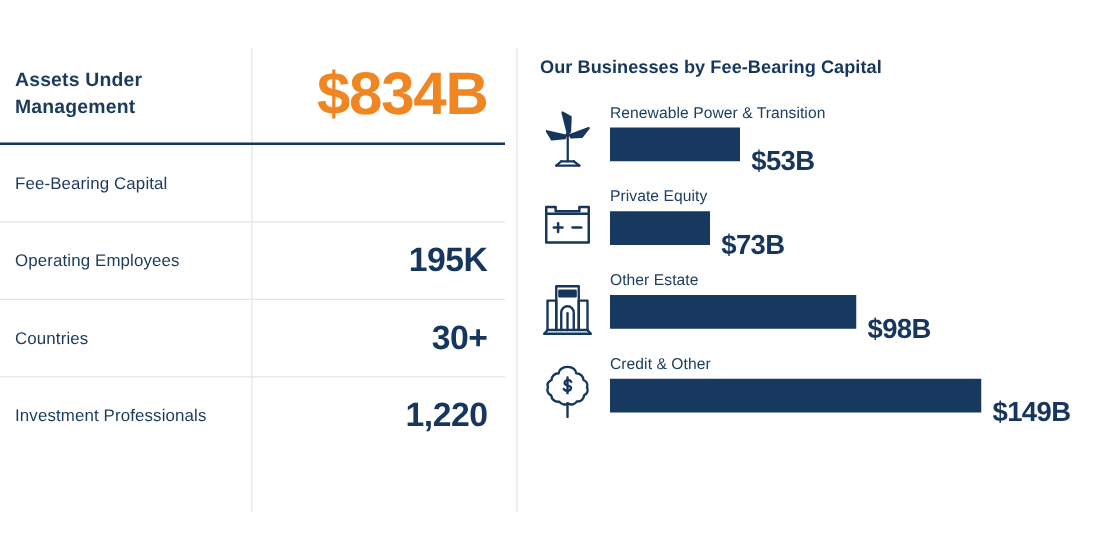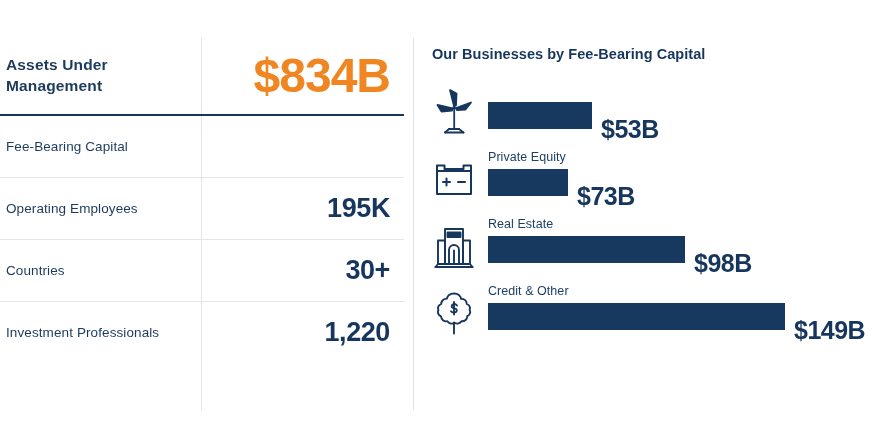--- a/index.html
+++ b/index.html
@@ -41,21 +41,21 @@
   .stat-row {
     position: absolute;
     left: 0;
     width: 404px;
     display: flex;
     align-items: center;
     box-sizing: border-box;
   }
   .stat-label {
     width: 201px;
-    padding-left: 6px;
+    padding-left: 12px;
     box-sizing: border-box;
     font-size: 13.5px;
     color: #1b3a5c;
     line-height: 1.28;
     letter-spacing: 0.1px;
   }
   .stat-value {
     width: 203px;
     padding-right: 14px;
     box-sizing: border-box;
@@ -170,21 +170,21 @@
     height: 27px;
     display: flex;
     align-items: center;
   }
   .bar-fill {
     height: 27px;
     background: #17395f;
   }
   .bar-value {
     margin-left: 9px;
-    font-size: 25px;
+    font-size: 22px;
     font-weight: bold;
     color: #16365d;
     letter-spacing: -0.5px;
     white-space: nowrap;
     margin-top: 27px;
   }
 </style>
 </head>
 <body>
 
@@ -239,20 +239,21 @@
             <path d="M22 19 L18 3 L24.5 6.5 L24 18.5 Z" fill="#17365C"></path>
             <path d="M20.5 21.5 L5.5 18 L9.5 24.5 L20 23.5 Z" fill="#17365C"></path>
             <path d="M24 21 L39 15.5 L33.5 22.5 L25 23 Z" fill="#17365C"></path>
             <circle cx="22.2" cy="20.8" r="1.9" fill="#17365C" stroke="none"></circle>
             <path d="M22.2 23 L22.2 42"></path>
             <path d="M13 45.5 L31.5 45.5"></path>
             <path d="M17 42 L27 42"></path>
             <path d="M17 42 L13 45.5 M27 42 L31.5 45.5"></path>
           </svg>
         </div>
+        <div class="bar-cat-label">Renewable Power &amp; Transition</div>
         <div class="bar-track">
           <div class="bar-fill" style="width:104px;"></div>
           <div class="bar-value">$53B</div>
         </div>
       </div>
 
 
       <div class="bar-row">
         <div class="bar-icon">
           <svg viewBox="0 0 44 50" fill="none" stroke="#17365C" stroke-width="2" stroke-linejoin="round" stroke-linecap="round">
@@ -275,21 +276,21 @@
             <path d="M13 8 L31 8 L31 43 L13 43 Z"></path>
             <path d="M15.5 11.5 L28.5 11.5 L28.5 16 L15.5 16 Z" fill="#17365C"></path>
             <path d="M17 43 L17 29 A5 5 0 0 1 27 29 L27 43"></path>
             <path d="M22 29.5 L22 43"></path>
             <path d="M6 19.5 L13 19.5 L13 43 L6 43 Z"></path>
             <path d="M31 19.5 L38 19.5 L38 43 L31 43 Z"></path>
             <path d="M3.5 46 L40.5 46"></path>
             <path d="M6 43 L3.5 46 M38 43 L40.5 46"></path>
           </svg>
         </div>
-        <div class="bar-cat-label">Real Estate</div>
+        <div class="bar-cat-label">Other Estate</div>
         <div class="bar-track">
           <div class="bar-fill" style="width:197px;"></div>
           <div class="bar-value">$98B</div>
         </div>
       </div>
 
       <div class="bar-row">
         <div class="bar-icon">
           <svg viewBox="0 0 44 50" fill="none" stroke="#17365C" stroke-width="1.9" stroke-linejoin="round" stroke-linecap="round">
             <path d="M22 5.5 C17.5 5.5 15 8.3 15 10.6 C11.5 10.6 9.2 13.2 9.2 16

